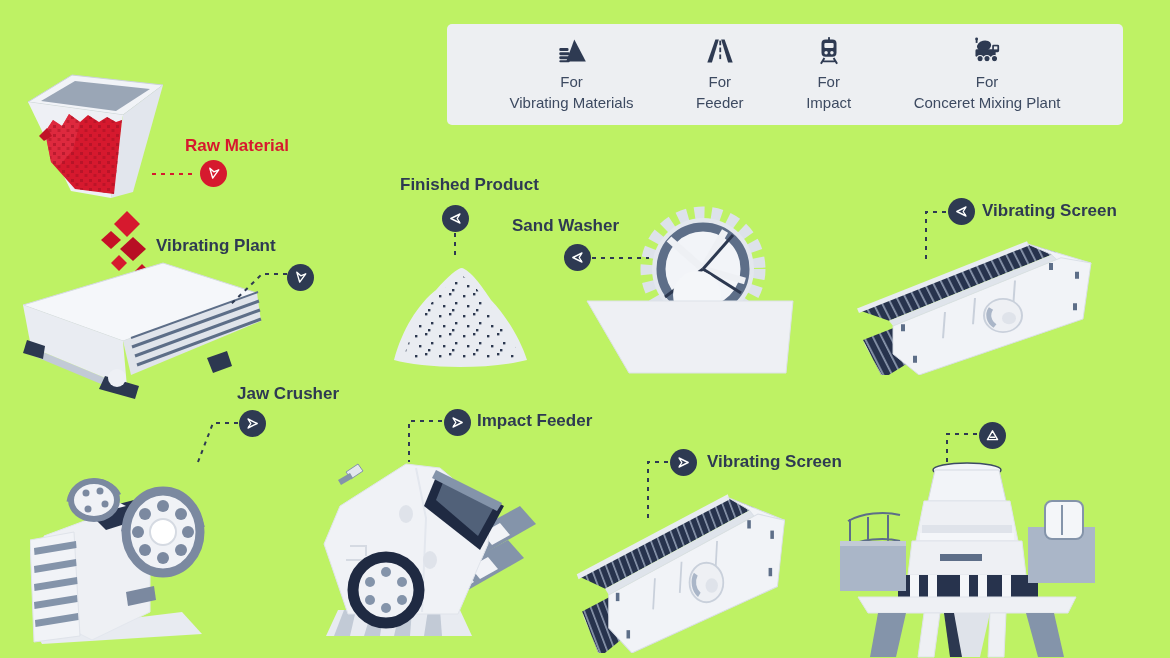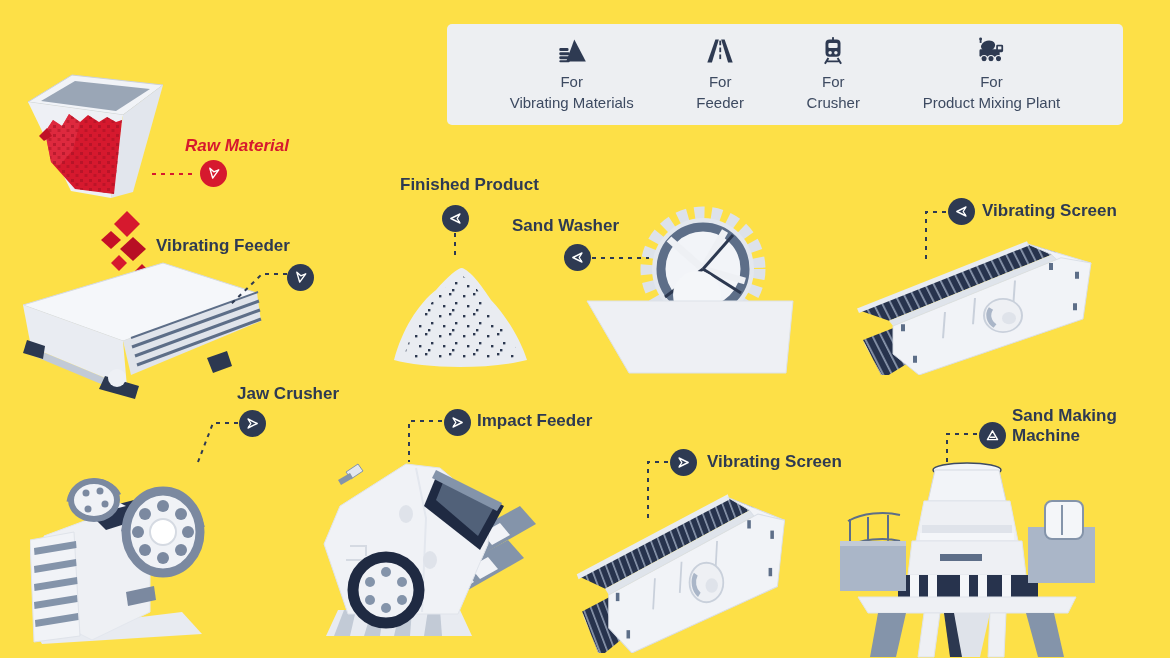--- a/index.html
+++ b/index.html
@@ -1,30 +1,30 @@
 <!DOCTYPE html>
 <html><head>
 <meta charset="utf-8">
 <style>
   html,body{margin:0;padding:0;background:#fff;}
   .canvas{
-    position:relative;width:1170px;height:658px;background:#fde047;overflow:hidden;
+    position:relative;width:1170px;height:658px;background:#bef264;overflow:hidden;
     font-family:"Liberation Sans",sans-serif;color:#2e3a52;
   }
   
   .apps-panel{
     position:absolute;left:447px;top:24px;width:676px;height:101px;
     background:#edeff2;border-radius:5px;display:flex;align-items:center;justify-content:space-evenly;
   }
   .app-item{display:flex;flex-direction:column;align-items:center;text-align:center;gap:6px;}
   .app-item svg{width:30px;height:30px;display:block;}
   .app-label{font-size:15px;line-height:1.35;color:#3d4a61;font-weight:500;white-space:nowrap;}
   
   .st-label{position:absolute;font-size:17px;font-weight:700;color:#2e3a52;white-space:nowrap;line-height:1.2;}
-  .st-label.red{color:#d6192e;font-style:italic;}
+  .st-label.red{color:#d6192e;}
   .st-label.wrap{white-space:normal;width:134px;}
   
   .marker{position:absolute;width:27px;height:27px;border-radius:50%;background:#2e3a52;
           display:flex;align-items:center;justify-content:center;}
   .marker.red{background:#d6192e;}
   .marker svg{width:15px;height:15px;}
   .marker path{fill:none;stroke:#ffffff;stroke-width:1.5;stroke-linejoin:round;stroke-linecap:round;}
   .g-right{transform:rotate(0deg);} .g-left{transform:rotate(180deg);} .g-down{transform:rotate(100deg);}
   
   .machine{position:absolute;}
@@ -68,38 +68,38 @@
       <svg viewBox="0 0 26 26">
         <rect x="12.2" y="1" width="1.6" height="3" fill="#2e3a52"></rect>
         <rect x="6.5" y="3" width="13" height="15" rx="3.5" fill="#2e3a52"></rect>
         <rect x="9" y="6" width="8" height="4.5" rx="1" fill="#edeff2"></rect>
         <circle cx="10.5" cy="14.5" r="1.5" fill="#edeff2"></circle>
         <circle cx="15.5" cy="14.5" r="1.5" fill="#edeff2"></circle>
         <path d="M9 19 L6 24 M17 19 L20 24 M8 22 L18 22" stroke="#2e3a52" stroke-width="1.7" fill="none"></path>
       </svg>
       <div class="app-label">
         <div>For</div>
-        <div>Crusher</div>
+        <div>Impact</div>
       </div>
     </div>
     <div class="app-item">
       <svg viewBox="0 0 26 26">
         <path d="M4 2 v4" stroke="#2e3a52" stroke-width="1.6" fill="none"></path>
         <circle cx="4" cy="2.6" r="1.2" fill="#2e3a52"></circle>
         <ellipse cx="10.5" cy="8.6" rx="6.2" ry="4.6" transform="rotate(-14 10.5 8.6)" fill="#2e3a52"></ellipse>
         <rect x="3" y="11.5" width="17.5" height="6.5" rx="1.2" fill="#2e3a52"></rect>
         <rect x="17.5" y="7.5" width="6" height="6.5" rx="1.2" fill="#2e3a52"></rect>
         <rect x="19" y="9" width="3" height="2.6" fill="#edeff2"></rect>
         <circle cx="7" cy="19.6" r="2.7" fill="#2e3a52" stroke="#edeff2" stroke-width="1"></circle>
         <circle cx="13" cy="19.6" r="2.7" fill="#2e3a52" stroke="#edeff2" stroke-width="1"></circle>
         <circle cx="19.5" cy="19.6" r="2.7" fill="#2e3a52" stroke="#edeff2" stroke-width="1"></circle>
       </svg>
       <div class="app-label">
         <div>For</div>
-        <div>Product Mixing Plant</div>
+        <div>Conceret Mixing Plant</div>
       </div>
     </div>
   </div>
 
   <svg class="machine" style="left:25px;top:70px" width="140" height="135" viewBox="0 0 140 135">
     <defs>
       <pattern id="redtex" width="9" height="9" patternUnits="userSpaceOnUse">
         <rect x="1" y="1" width="3" height="3" fill="#9e1022" opacity="0.55"></rect>
         <rect x="5.5" y="5" width="3" height="3" fill="#9e1022" opacity="0.45"></rect>
       </pattern>
@@ -311,28 +311,27 @@
     <line x1="455" y1="233" x2="455" y2="259"></line>
     <line x1="592" y1="258" x2="649" y2="258"></line>
     <polyline points="946,212 926,212 926,262"></polyline>
     <polyline points="238,423 213,423 198,462"></polyline>
     <polyline points="442,421 409,421 409,462"></polyline>
     <polyline points="668,462 648,462 648,519"></polyline>
     <polyline points="977,434 947,434 947,466"></polyline>
   </svg>
 
   <div class="st-label red" style="left:185px;top:136px">Raw Material</div>
-  <div class="st-label" style="left:156px;top:236px">Vibrating Feeder</div>
+  <div class="st-label" style="left:156px;top:236px">Vibrating Plant</div>
   <div class="st-label" style="left:400px;top:175px">Finished Product</div>
   <div class="st-label" style="left:512px;top:216px">Sand Washer</div>
   <div class="st-label" style="left:982px;top:201px">Vibrating Screen</div>
   <div class="st-label" style="left:237px;top:384px">Jaw Crusher</div>
   <div class="st-label" style="left:477px;top:411px">Impact Feeder</div>
   <div class="st-label" style="left:707px;top:452px">Vibrating Screen</div>
-  <div class="st-label wrap" style="left:1012px;top:406px">Sand Making Machine</div>
 
   <div class="marker red" style="left:200px;top:160px">
     <svg viewBox="0 0 16 16" class="g-down">
       <path d="M3.2 3.2 L13 8 L3.2 12.8 L6.2 8 Z"></path>
       </svg>
   </div>
   <div class="marker" style="left:287px;top:264px">
     <svg viewBox="0 0 16 16" class="g-down">
       <path d="M3.2 3.2 L13 8 L3.2 12.8 L6.2 8 Z"></path>
       </svg>

